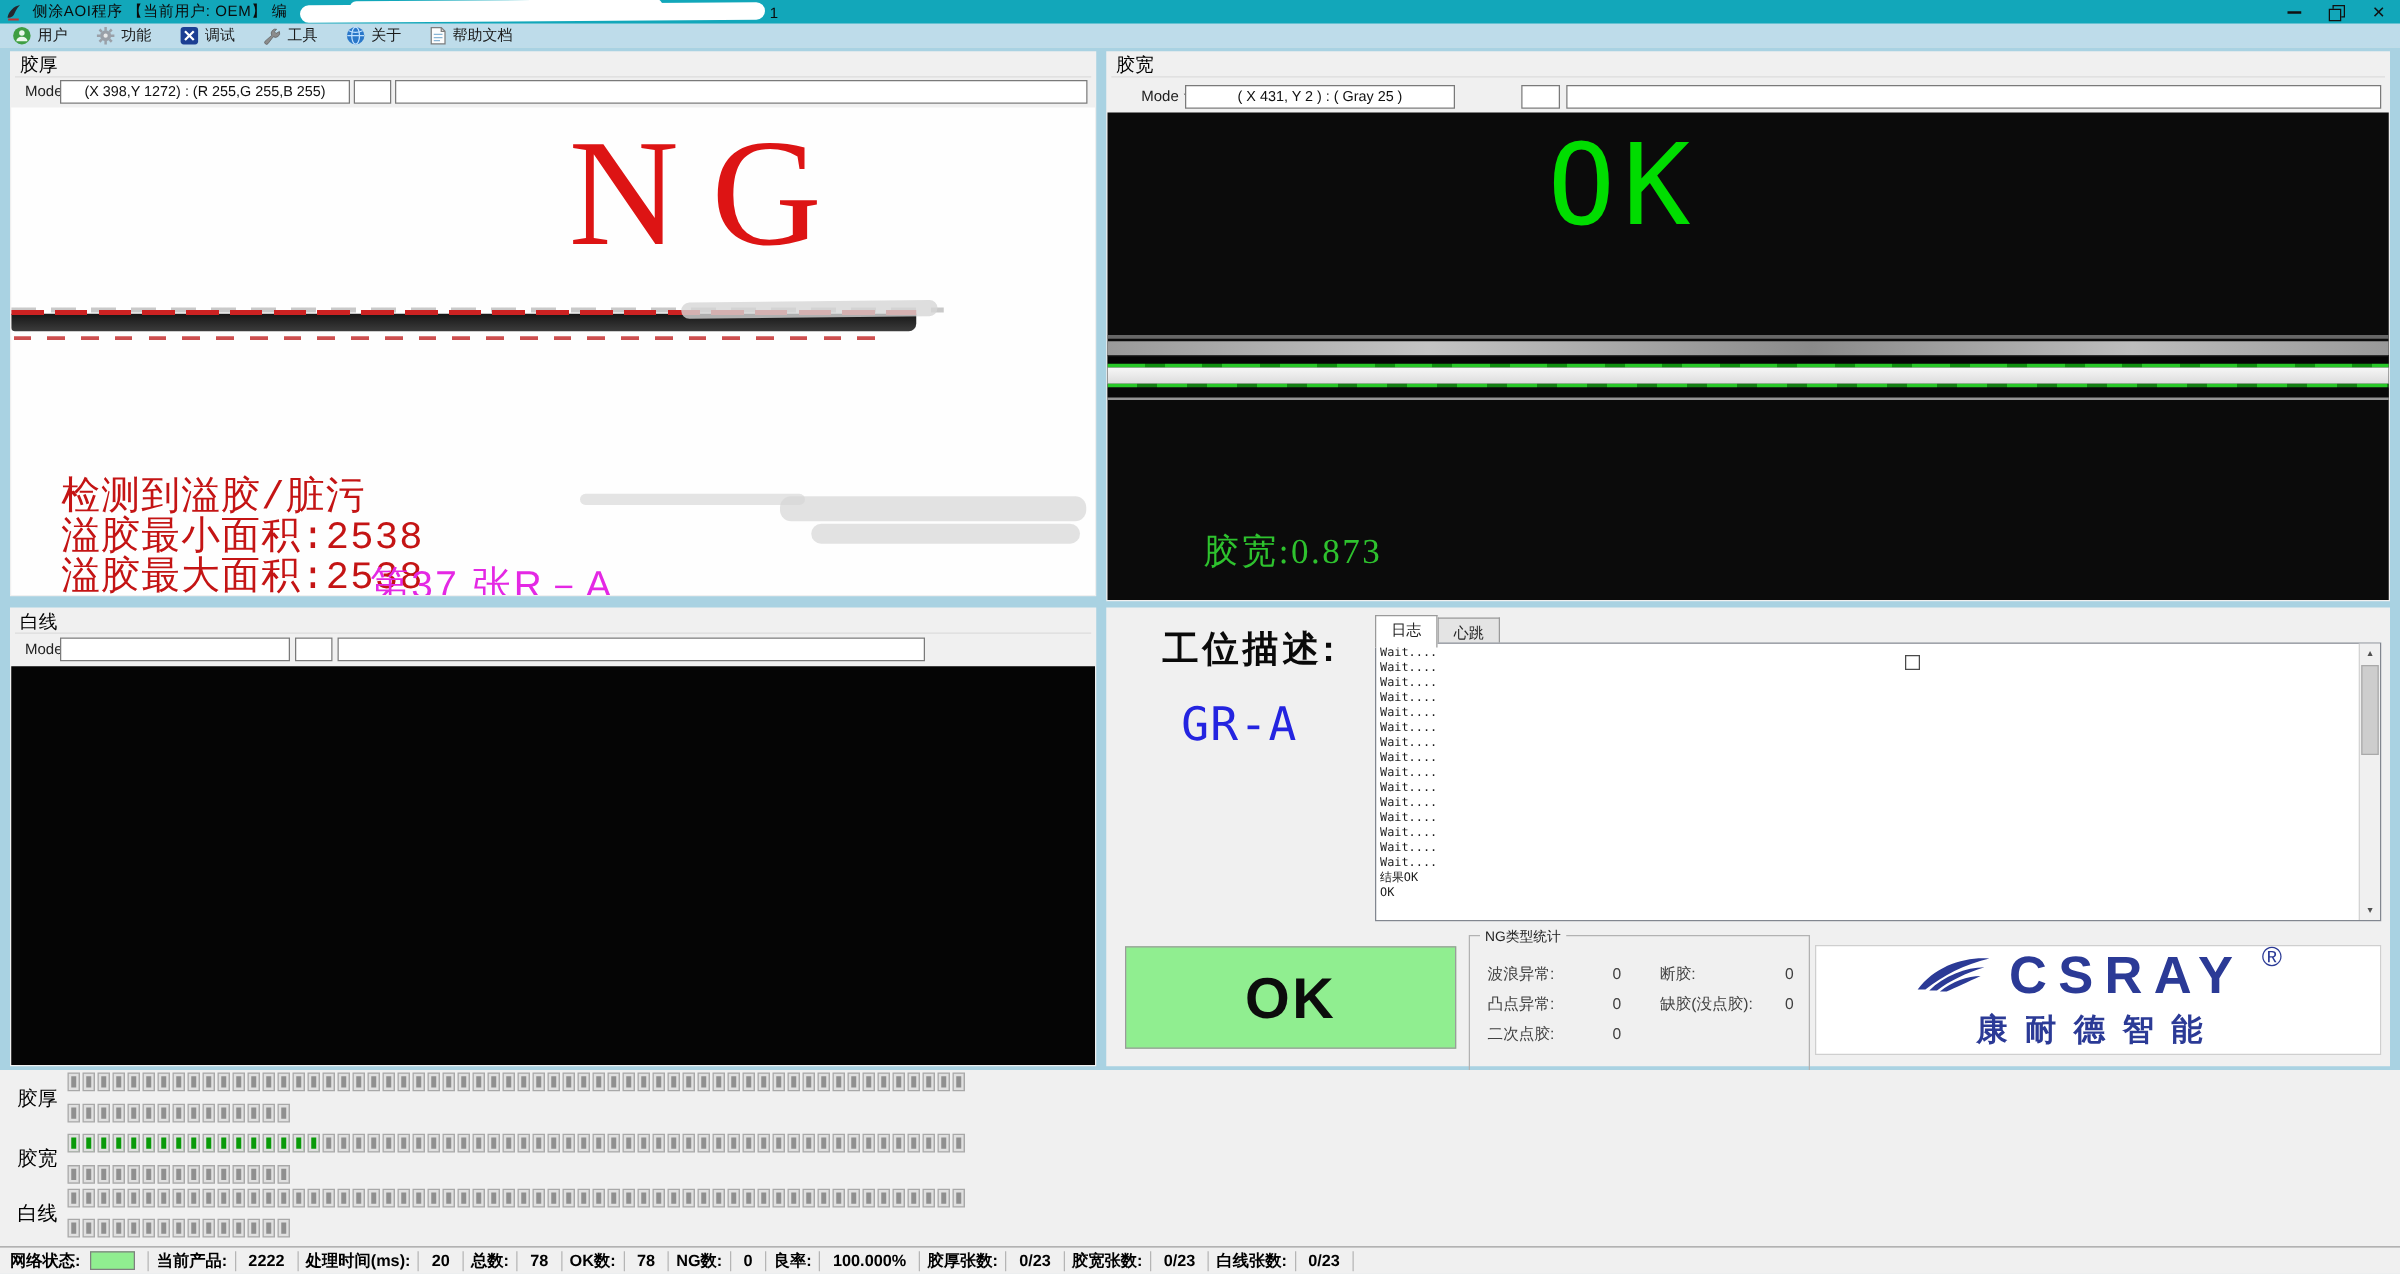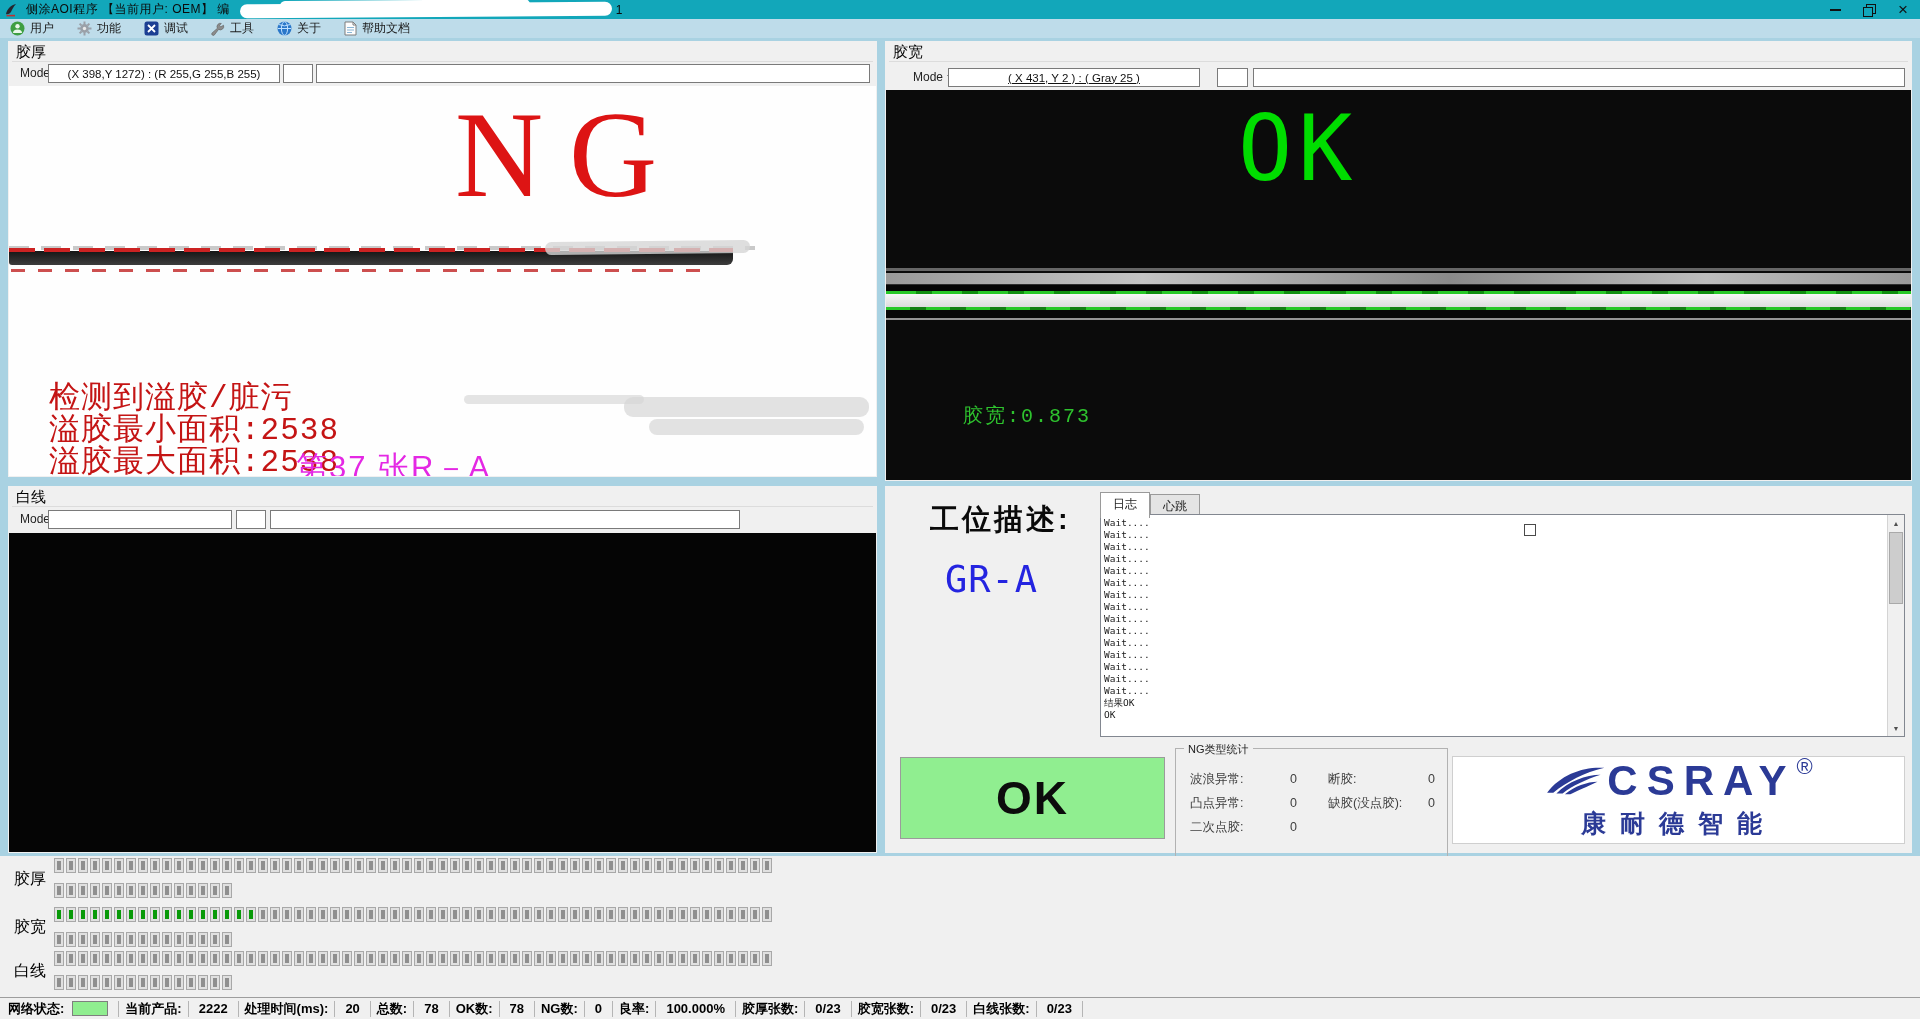--- a/index.html
+++ b/index.html
@@ -73,21 +73,21 @@
     color:var(--ok-green,#00dd00); letter-spacing:6px; }
   .stripe { position:absolute; left:0; width:100%; }
   .st1 { top:178px; height:3px; background:#787878; opacity:.85; }
   .st2 { top:183px; height:11px; background:linear-gradient(90deg,#9a9a9a,#c4c4c4 25%,#8a8a8a 55%,#bdbdbd 80%,#999); }
   .st3 { top:194px; height:7px; background:#050505; border-top:1px solid #2e2e2e; }
   .st4 { top:201px; height:3px; background:repeating-linear-gradient(90deg,#28c828 0 30px,#0f8f0f 30px 46px); }
   .st5 { top:204px; height:13px; background:linear-gradient(#f7f7f7,#dcdcdc); }
   .st6 { top:217px; height:3px; background:repeating-linear-gradient(90deg,#28c828 0 24px,#137f13 24px 40px); }
   .st7 { top:220px; height:8px; background:#080808; }
   .st8 { top:228px; height:2px; background:#cfcfcf; opacity:.7; }
-  .measure-text { position:absolute; left:77px; top:312px; font-family:Liberation Mono, monospace; font-size:20px;
+  .measure-text { position:absolute; left:77px; top:332px; font-family:Liberation Serif, serif; font-size:28px;
     color:var(--measure-green,#2ec22e); letter-spacing:2px; }
 
   
   #panel-whiteline { left:8px; top:486px; width:869px; height:367px; }
   #panel-whiteline .img-area { top:47px; height:319px; background:#050505; }
 
   
   #section-br { position:absolute; left:885px; top:486px; width:1027px; height:367px; background:var(--panel-bg,#f0f0f0); }
   .station-label { position:absolute; left:45px; top:14px; font-size:29px; font-weight:600; color:#0a0a0a; letter-spacing:3px; }
   .station-value { position:absolute; left:60px; top:72px; font-size:37px; font-family:"DejaVu Sans Mono",monospace;
@@ -114,21 +114,21 @@
   #ng-box-title { position:absolute; left:8px; top:-7px; background:var(--panel-bg,#f0f0f0); padding:0 4px; font-size:11px; color:#222; }
   .ng-col { position:absolute; top:18px; }
   #ng-left { left:14px; }
   #ng-right { left:152px; }
   .ng-row { display:flex; align-items:center; height:24px; font-size:12.5px; color:#404040; }
   .ng-lb { width:100px; white-space:nowrap; }
   .ng-val { white-space:nowrap; }
 
   #logo-box { position:absolute; left:567px; top:270px; width:453px; height:88px; background:#fff; border:1px solid #cfcfcf;
     display:flex; flex-direction:column; align-items:center; justify-content:center; color:var(--logo-blue,#2b3a96); }
-  .logo-row1 { display:flex; align-items:flex-start; gap:1px; }
+  .logo-row1 { display:flex; align-items:flex-start; gap:14px; }
   .logo-brand { font-size:42px; line-height:40px; font-weight:bold; letter-spacing:9px; }
   .logo-reg { font-size:22px; line-height:20px; margin-top:-4px; }
   .logo-name { font-size:25px; font-weight:bold; letter-spacing:14px; margin-top:2px; }
 
   
   #grid-area { position:absolute; left:0; top:856px; width:1920px; height:141px; background:#f0f0f0; }
   .ind-label { position:absolute; left:14px; font-size:16px; color:#000; }
   .ind-row { position:absolute; left:55px; display:flex; gap:4px; }
   .cell { width:8px; height:13px; background:var(--cell-gray,#8f8f8f); border:2px solid #e0e0e0; outline:1px solid #a8a8a8; }
   .cell.on { background:var(--cell-green,#089a08); }
@@ -278,21 +278,21 @@
     </div>
   </div>
 
   <div class="panel" id="panel-width">
     <span class="panel-label">胶宽</span>
     <span class="panel-hline"></span>
     <div class="mode-row" style="top:27px;">
       <span class="mode-btn" style="left:28px;">
           <span>Mode</span>
         </span>
-      <span class="fld" style="left:63px; width:252px;text-decoration:underline;">( X 431, Y 2 ) : ( Gray 25 )</span>
+      <span class="fld" style="left:63px; width:216px;">( X 431, Y 2 ) : ( Gray 25 )</span>
       <span class="fld" style="left:332px; width:31px;"></span>
       <span class="fld" style="left:368px; width:652px;"></span>
     </div>
     <div class="img-area">
       <span class="ok-text">OK</span>
       <span class="stripe st1"></span>
       <span class="stripe st2"></span>
       <span class="stripe st3"></span>
       <span class="stripe st4"></span>
       <span class="stripe st5"></span>

